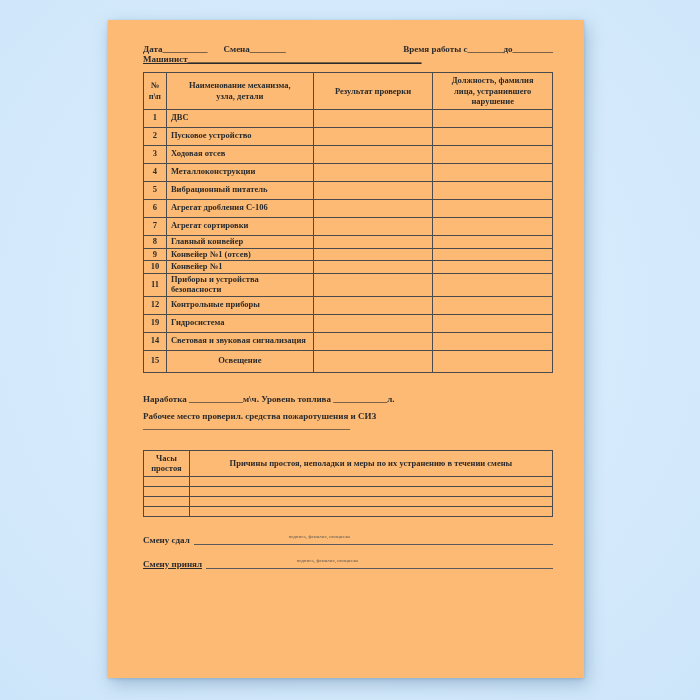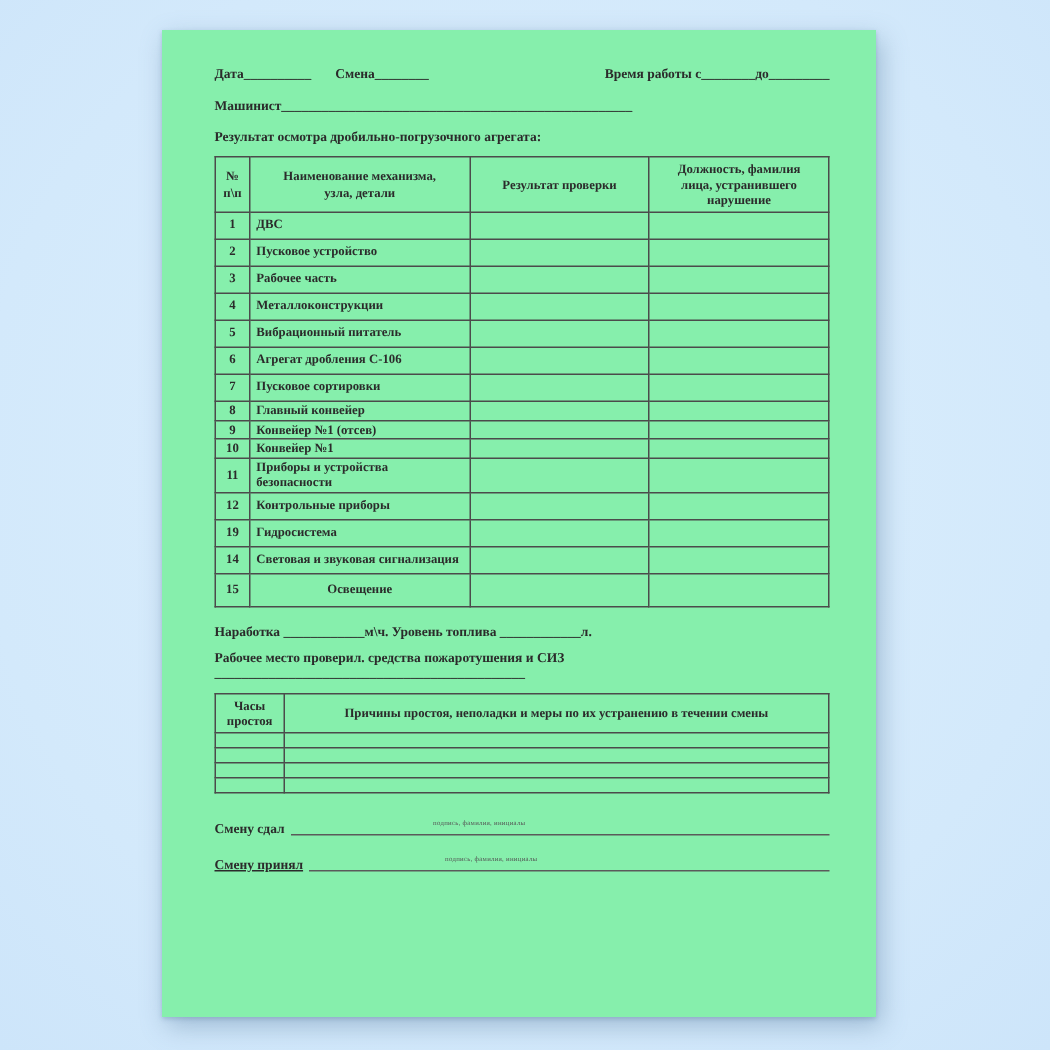--- a/index.html
+++ b/index.html
@@ -8,49 +8,49 @@
     background:#d7ecfd;
     background:radial-gradient(circle at 50% 45%, #dceffd 0%, #d3e9fb 70%, #cde5fa 100%);
     font-family:"Liberation Serif","DejaVu Serif",serif;
     overflow:hidden;
     position:relative;
   }
   .paper{
     position:absolute;
     left:108px;top:20px;
     width:476px;height:658px;
-    background:#86efac;
+    background:#fdba74;
     box-shadow:3px 6px 16px rgba(95,130,165,.45), 0 1px 3px rgba(95,130,165,.35);
     box-sizing:border-box;
     padding:24px 31px 0 35px;
     color:#2b2b2b;
     font-weight:600;
     font-size:9px;
   }
   .hdr-row{display:flex;justify-content:space-between;align-items:baseline;}
   .hdr-left{display:flex;gap:16px;}
-  .line2{margin-top:11px;}
+  .line2{text-decoration:underline;}
   .section-title{margin-top:11px;}
   table{border-collapse:collapse;width:100%;table-layout:fixed;}
   th,td{border:1px solid #4b4b4b;box-sizing:border-box;}
   th{font-weight:600;text-align:center;white-space:pre-line;font-size:8.5px;line-height:1.25;padding:2px 2px;vertical-align:middle;}
   .t-main{margin-top:8px;}
   .t-main col.c-num{width:5.6%;}
   .t-main col.c-name{width:35.9%;}
   .t-main col.c-res{width:29.25%;}
   .t-main col.c-off{width:29.25%;}
   .t-main td{font-size:8.5px;line-height:1.15;height:18px;padding:1px 4px;vertical-align:middle;}
   .t-main td.num{text-align:center;padding:1px 1px;}
   .t-main tbody tr:nth-child(8) td,
   .t-main tbody tr:nth-child(9) td,
   .t-main tbody tr:nth-child(10) td{height:11px;}
   .t-main tbody tr:nth-child(15) td{height:22px;text-align:center;}
-  .meters{margin-top:11px;font-family:Liberation Serif, serif;}
+  .meters{margin-top:21px;font-family:Liberation Serif, serif;}
   .checked{margin-top:7px;}
-  .t-down{margin-top:9px;padding-left:13px;}
+  .t-down{margin-top:19px;padding-left:13px;}
   .t-down col.c-hours{width:11.2%;}
   .t-down th{height:26px;}
   .t-down td{height:10px;}
   .sig-row{display:flex;align-items:flex-end;margin-top:16px;}
   .sig-row.second{margin-top:12px;text-decoration:underline;}
   .sig-label{white-space:nowrap;}
   .sig-line{flex:1;border-bottom:1px solid #5a5a5a;position:relative;height:11px;margin-left:4px;}
   .sig-hint{position:absolute;top:1px;left:0;right:30%;text-align:center;font-size:4.5px;font-weight:400;color:#555;letter-spacing:.2px;}
 </style>
 </head>
@@ -61,21 +61,20 @@
   <div class="hdr-row">
     <div class="hdr-left">
       <span>Дата__________</span>
       <span>Смена________</span>
     </div>
     <span>Время работы с________до_________</span>
   </div>
 
   <div class="line2">Машинист____________________________________________________</div>
 
-  <div class="section-title">Результат осмотра дробильно-погрузочного агрегата:</div>
 
   <table class="t-main">
     <colgroup>
         <col class="c-num">
         <col class="c-name">
         <col class="c-res">
         <col class="c-off">
       </colgroup>
     <thead>
       <tr>
@@ -97,21 +96,21 @@
           <td></td>
         </tr>
       <tr>
           <td class="num">2</td>
           <td>Пусковое устройство</td>
           <td></td>
           <td></td>
         </tr>
       <tr>
           <td class="num">3</td>
-          <td>Рабочее часть</td>
+          <td>Ходовая отсев</td>
           <td></td>
           <td></td>
         </tr>
       <tr>
           <td class="num">4</td>
           <td>Металлоконструкции</td>
           <td></td>
           <td></td>
         </tr>
       <tr>
@@ -121,21 +120,21 @@
           <td></td>
         </tr>
       <tr>
           <td class="num">6</td>
           <td>Агрегат дробления С-106</td>
           <td></td>
           <td></td>
         </tr>
       <tr>
           <td class="num">7</td>
-          <td>Пусковое сортировки</td>
+          <td>Агрегат сортировки</td>
           <td></td>
           <td></td>
         </tr>
       <tr>
           <td class="num">8</td>
           <td>Главный конвейер</td>
           <td></td>
           <td></td>
         </tr>
       <tr>

